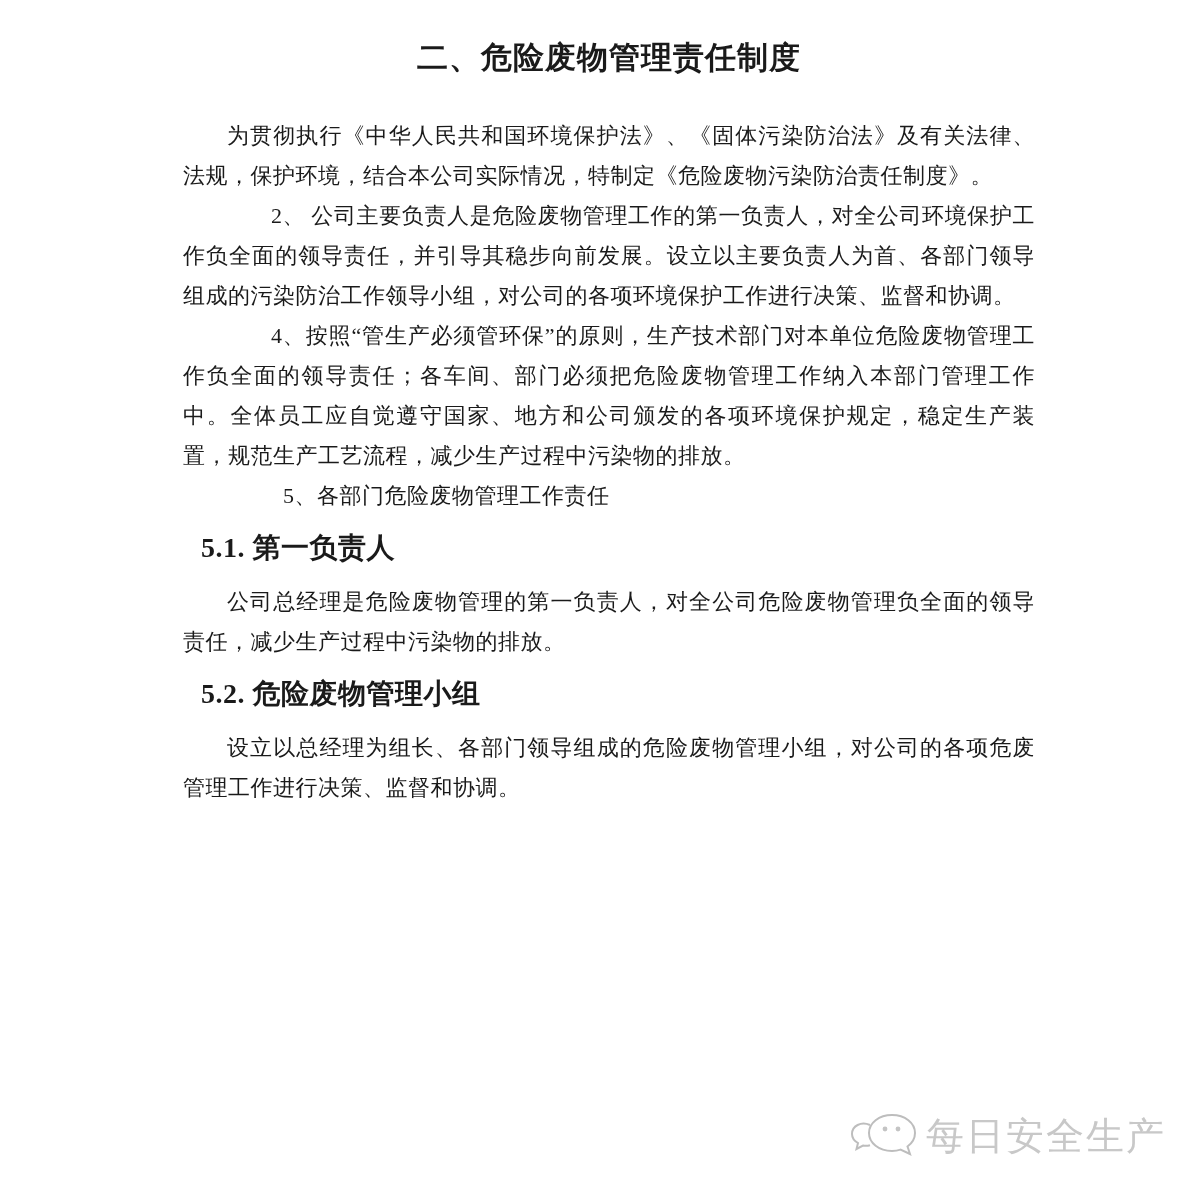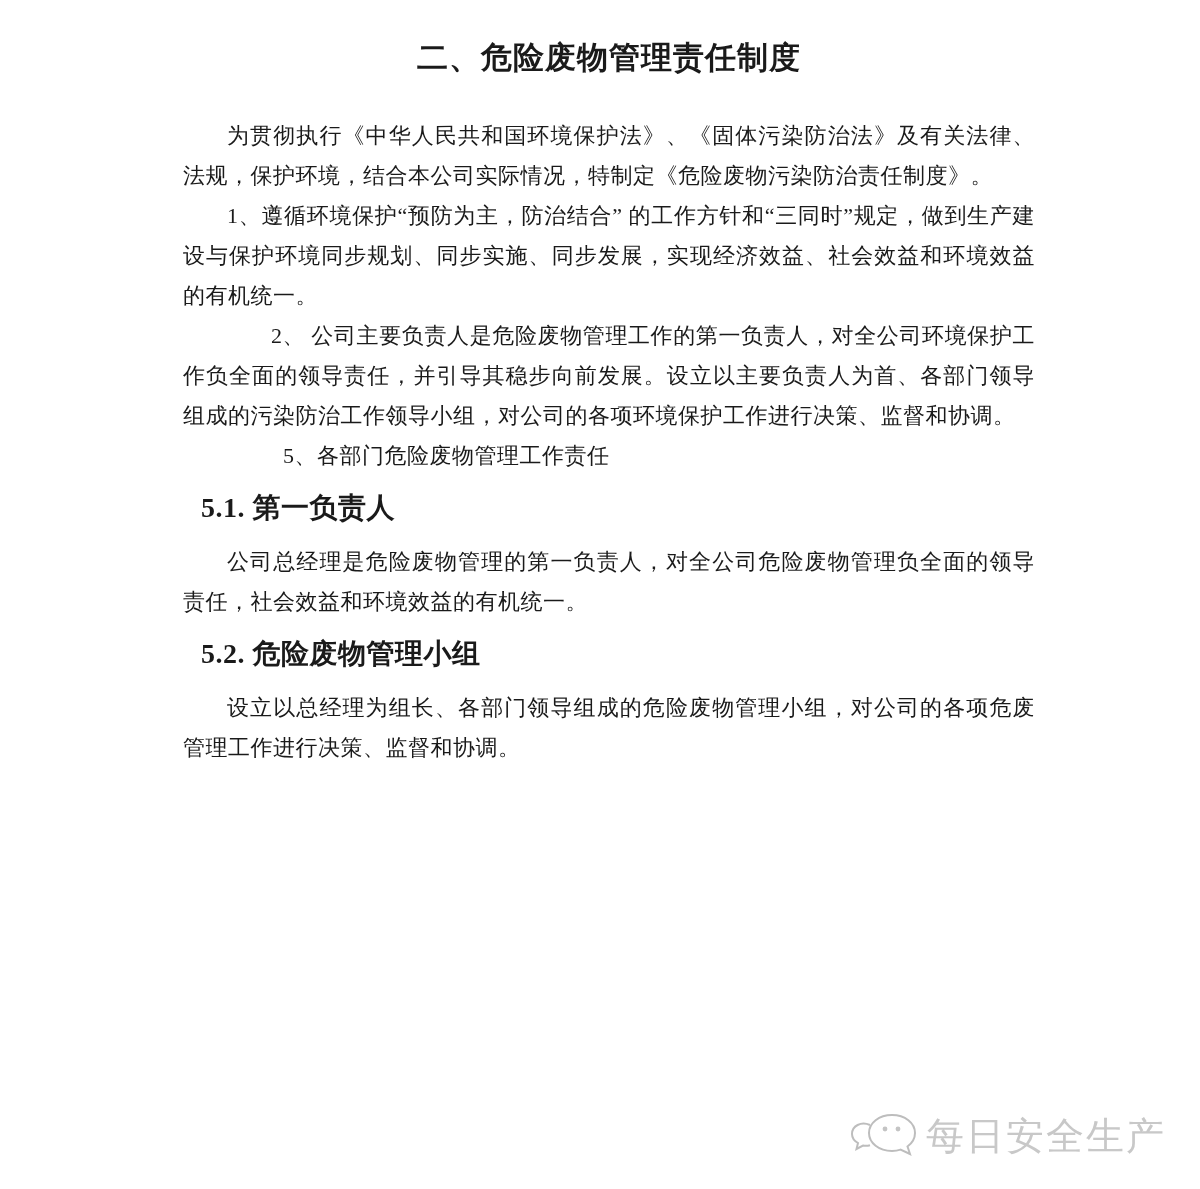--- a/index.html
+++ b/index.html
@@ -60,31 +60,31 @@
 </style>
 </head>
 <body>
 
 <div class="doc">
 
   <h1 class="doc-title">二、危险废物管理责任制度</h1>
 
   <p class="body-par first-par ind-2">为贯彻执行《中华人民共和国环境保护法》、《固体污染防治法》及有关法律、法规，保护环境，结合本公司实际情况，特制定《危险废物污染防治责任制度》。</p>
 
-  <p class="body-par ind-2">1、遵循环境保护“预防为主，防治结合” 的工作方针和“三同时”规定，做到生产建设与保护环境同步规划、同步实施、同步发展，实现经济效益、社会效益和环境效益的有机统一。</p>
 
   <p class="body-par ind-4">2、 公司主要负责人是危险废物管理工作的第一负责人，对全公司环境保护工作负全面的领导责任，并引导其稳步向前发展。设立以主要负责人为首、各部门领导组成的污染防治工作领导小组，对公司的各项环境保护工作进行决策、监督和协调。</p>
 
 
+  <p class="body-par ind-4">4、按照“管生产必须管环保”的原则，生产技术部门对本单位危险废物管理工作负全面的领导责任；各车间、部门必须把危险废物管理工作纳入本部门管理工作中。全体员工应自觉遵守国家、地方和公司颁发的各项环境保护规定，稳定生产装置，规范生产工艺流程，减少生产过程中污染物的排放。</p>
 
   <p class="body-par ind-45">5、各部门危险废物管理工作责任</p>
 
   <h2 class="sub-heading">5.1. 第一负责人</h2>
 
-  <p class="body-par sec-par ind-2">公司总经理是危险废物管理的第一负责人，对全公司危险废物管理负全面的领导责任，社会效益和环境效益的有机统一。</p>
+  <p class="body-par sec-par ind-2">公司总经理是危险废物管理的第一负责人，对全公司危险废物管理负全面的领导责任，减少生产过程中污染物的排放。</p>
 
   <h2 class="sub-heading">5.2. 危险废物管理小组</h2>
 
   <p class="body-par sec-par ind-2">设立以总经理为组长、各部门领导组成的危险废物管理小组，对公司的各项危废管理工作进行决策、监督和协调。</p>
 
 </div>
 
 <div class="watermark">
   <span>
     <svg width="72" height="54" viewBox="0 0 72 54" fill="none" xmlns="http://www.w3.org/2000/svg">

